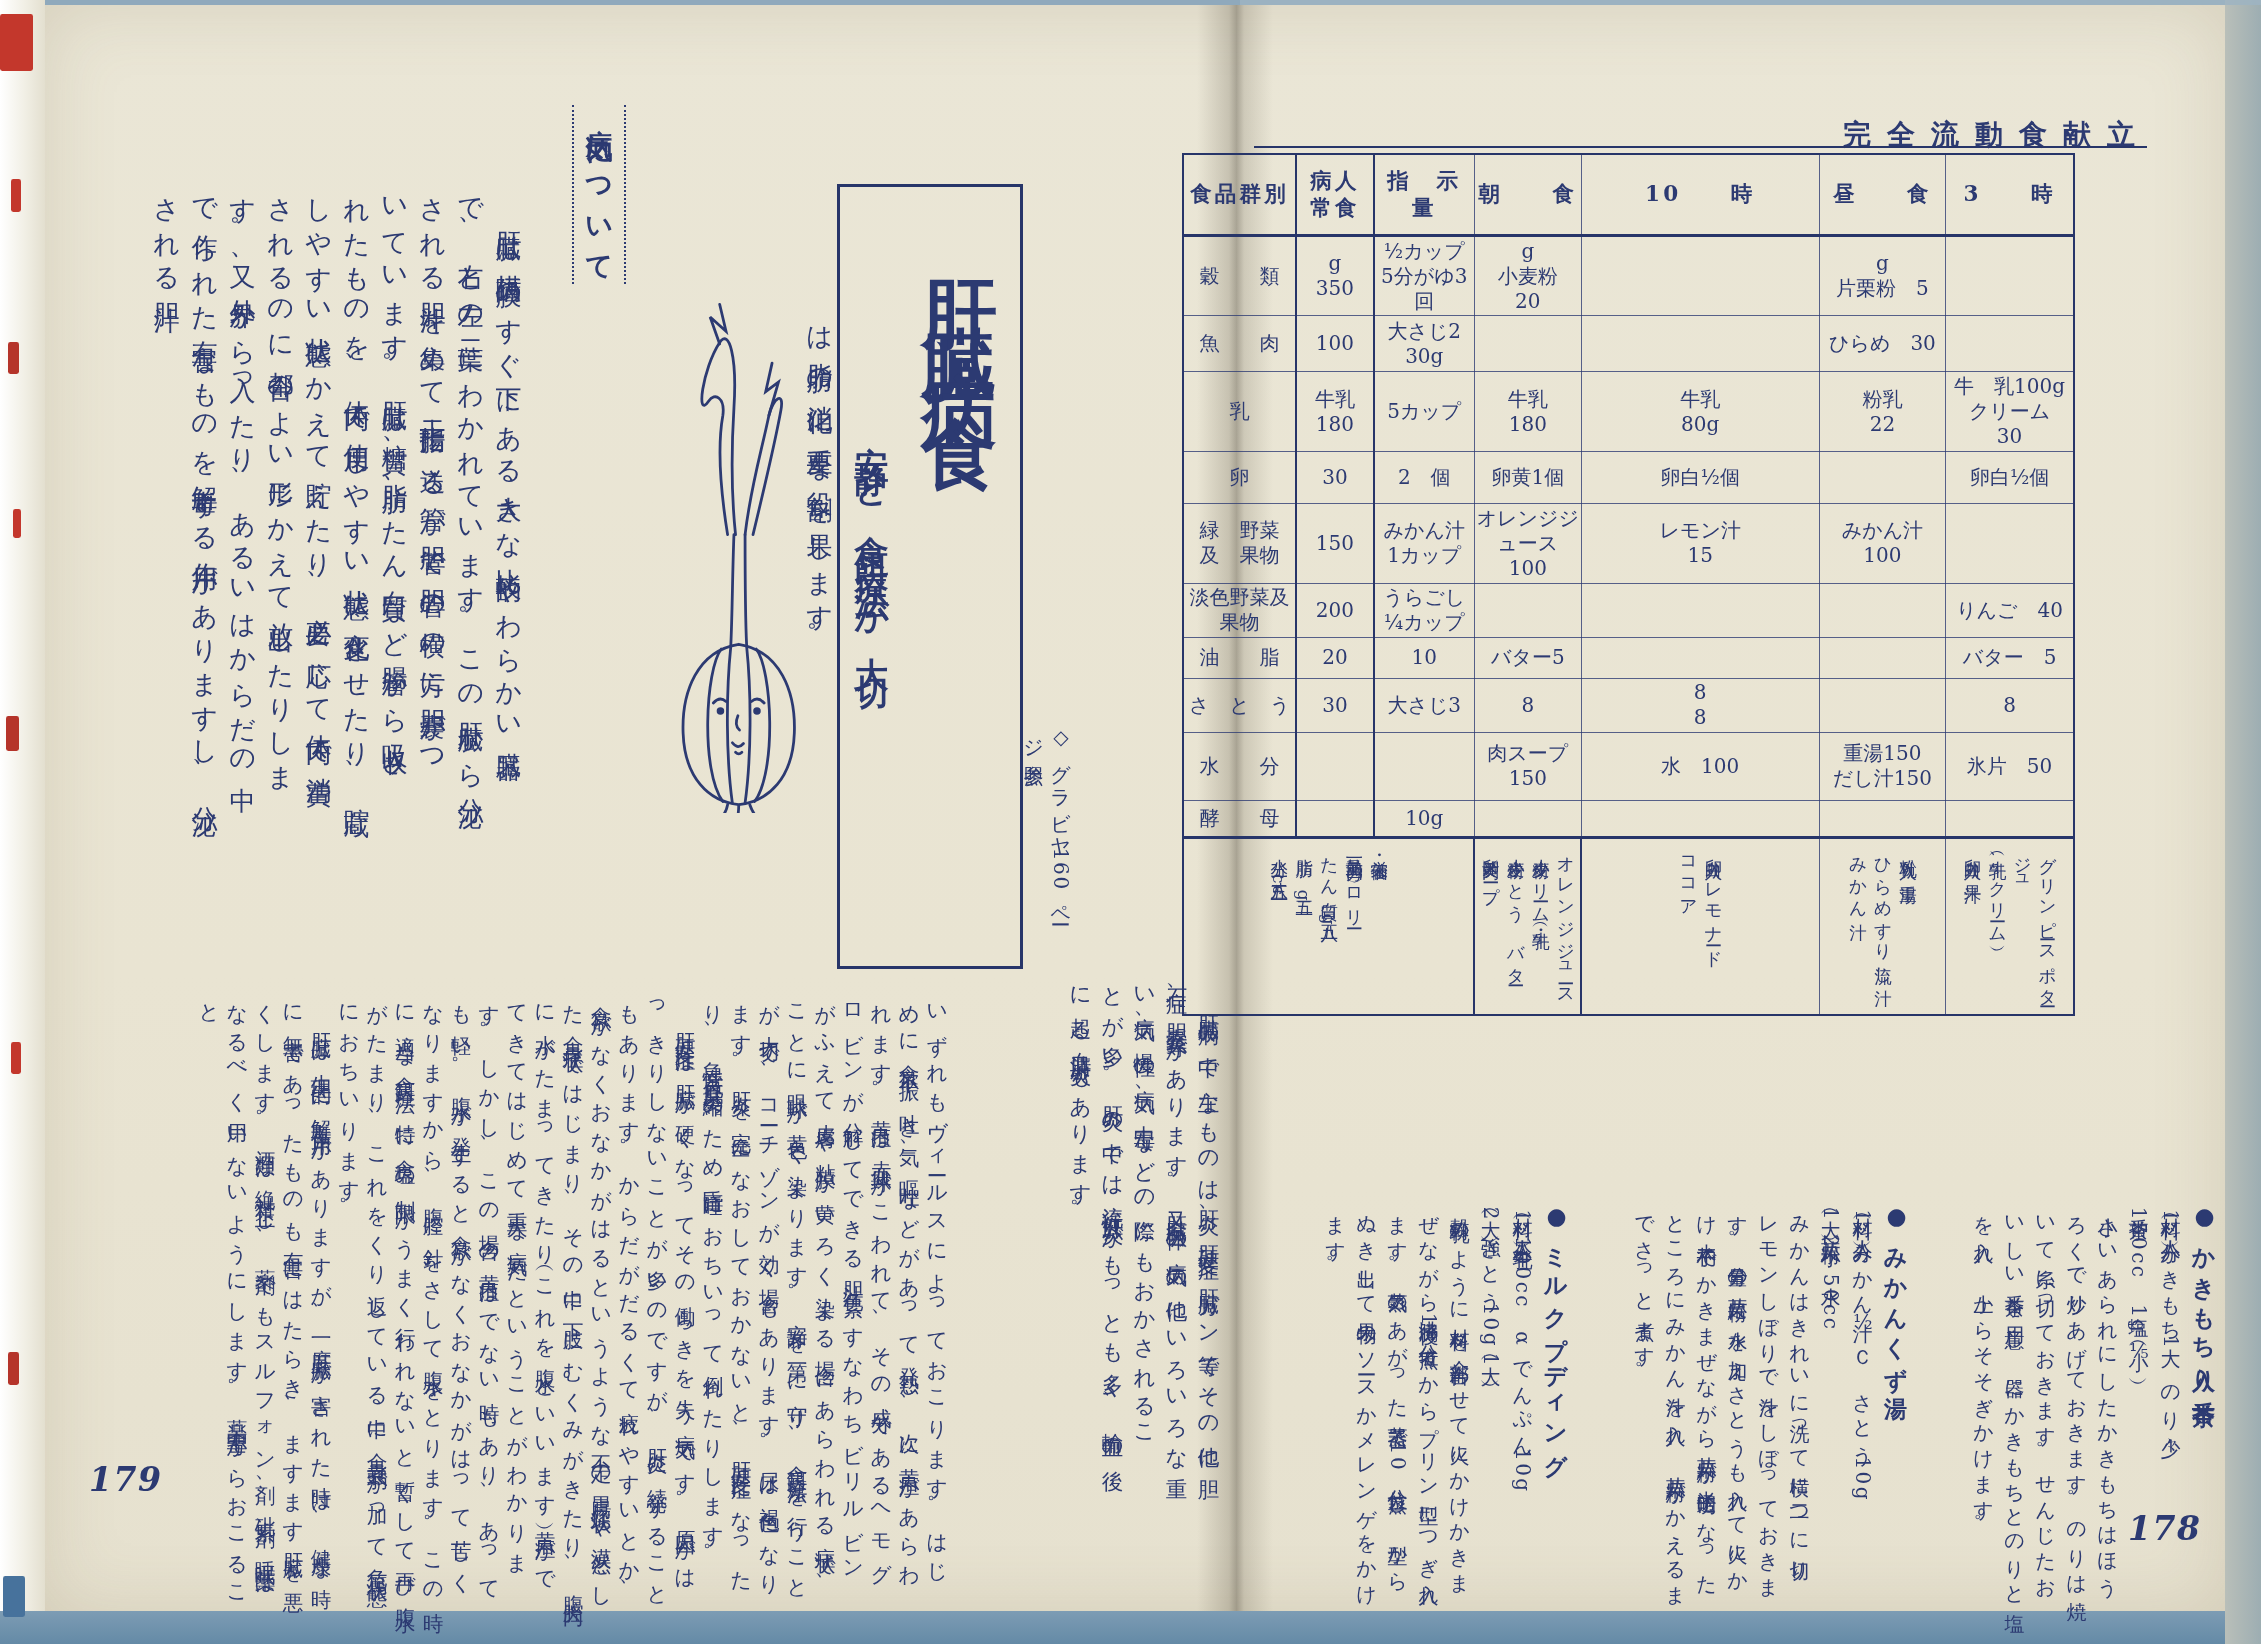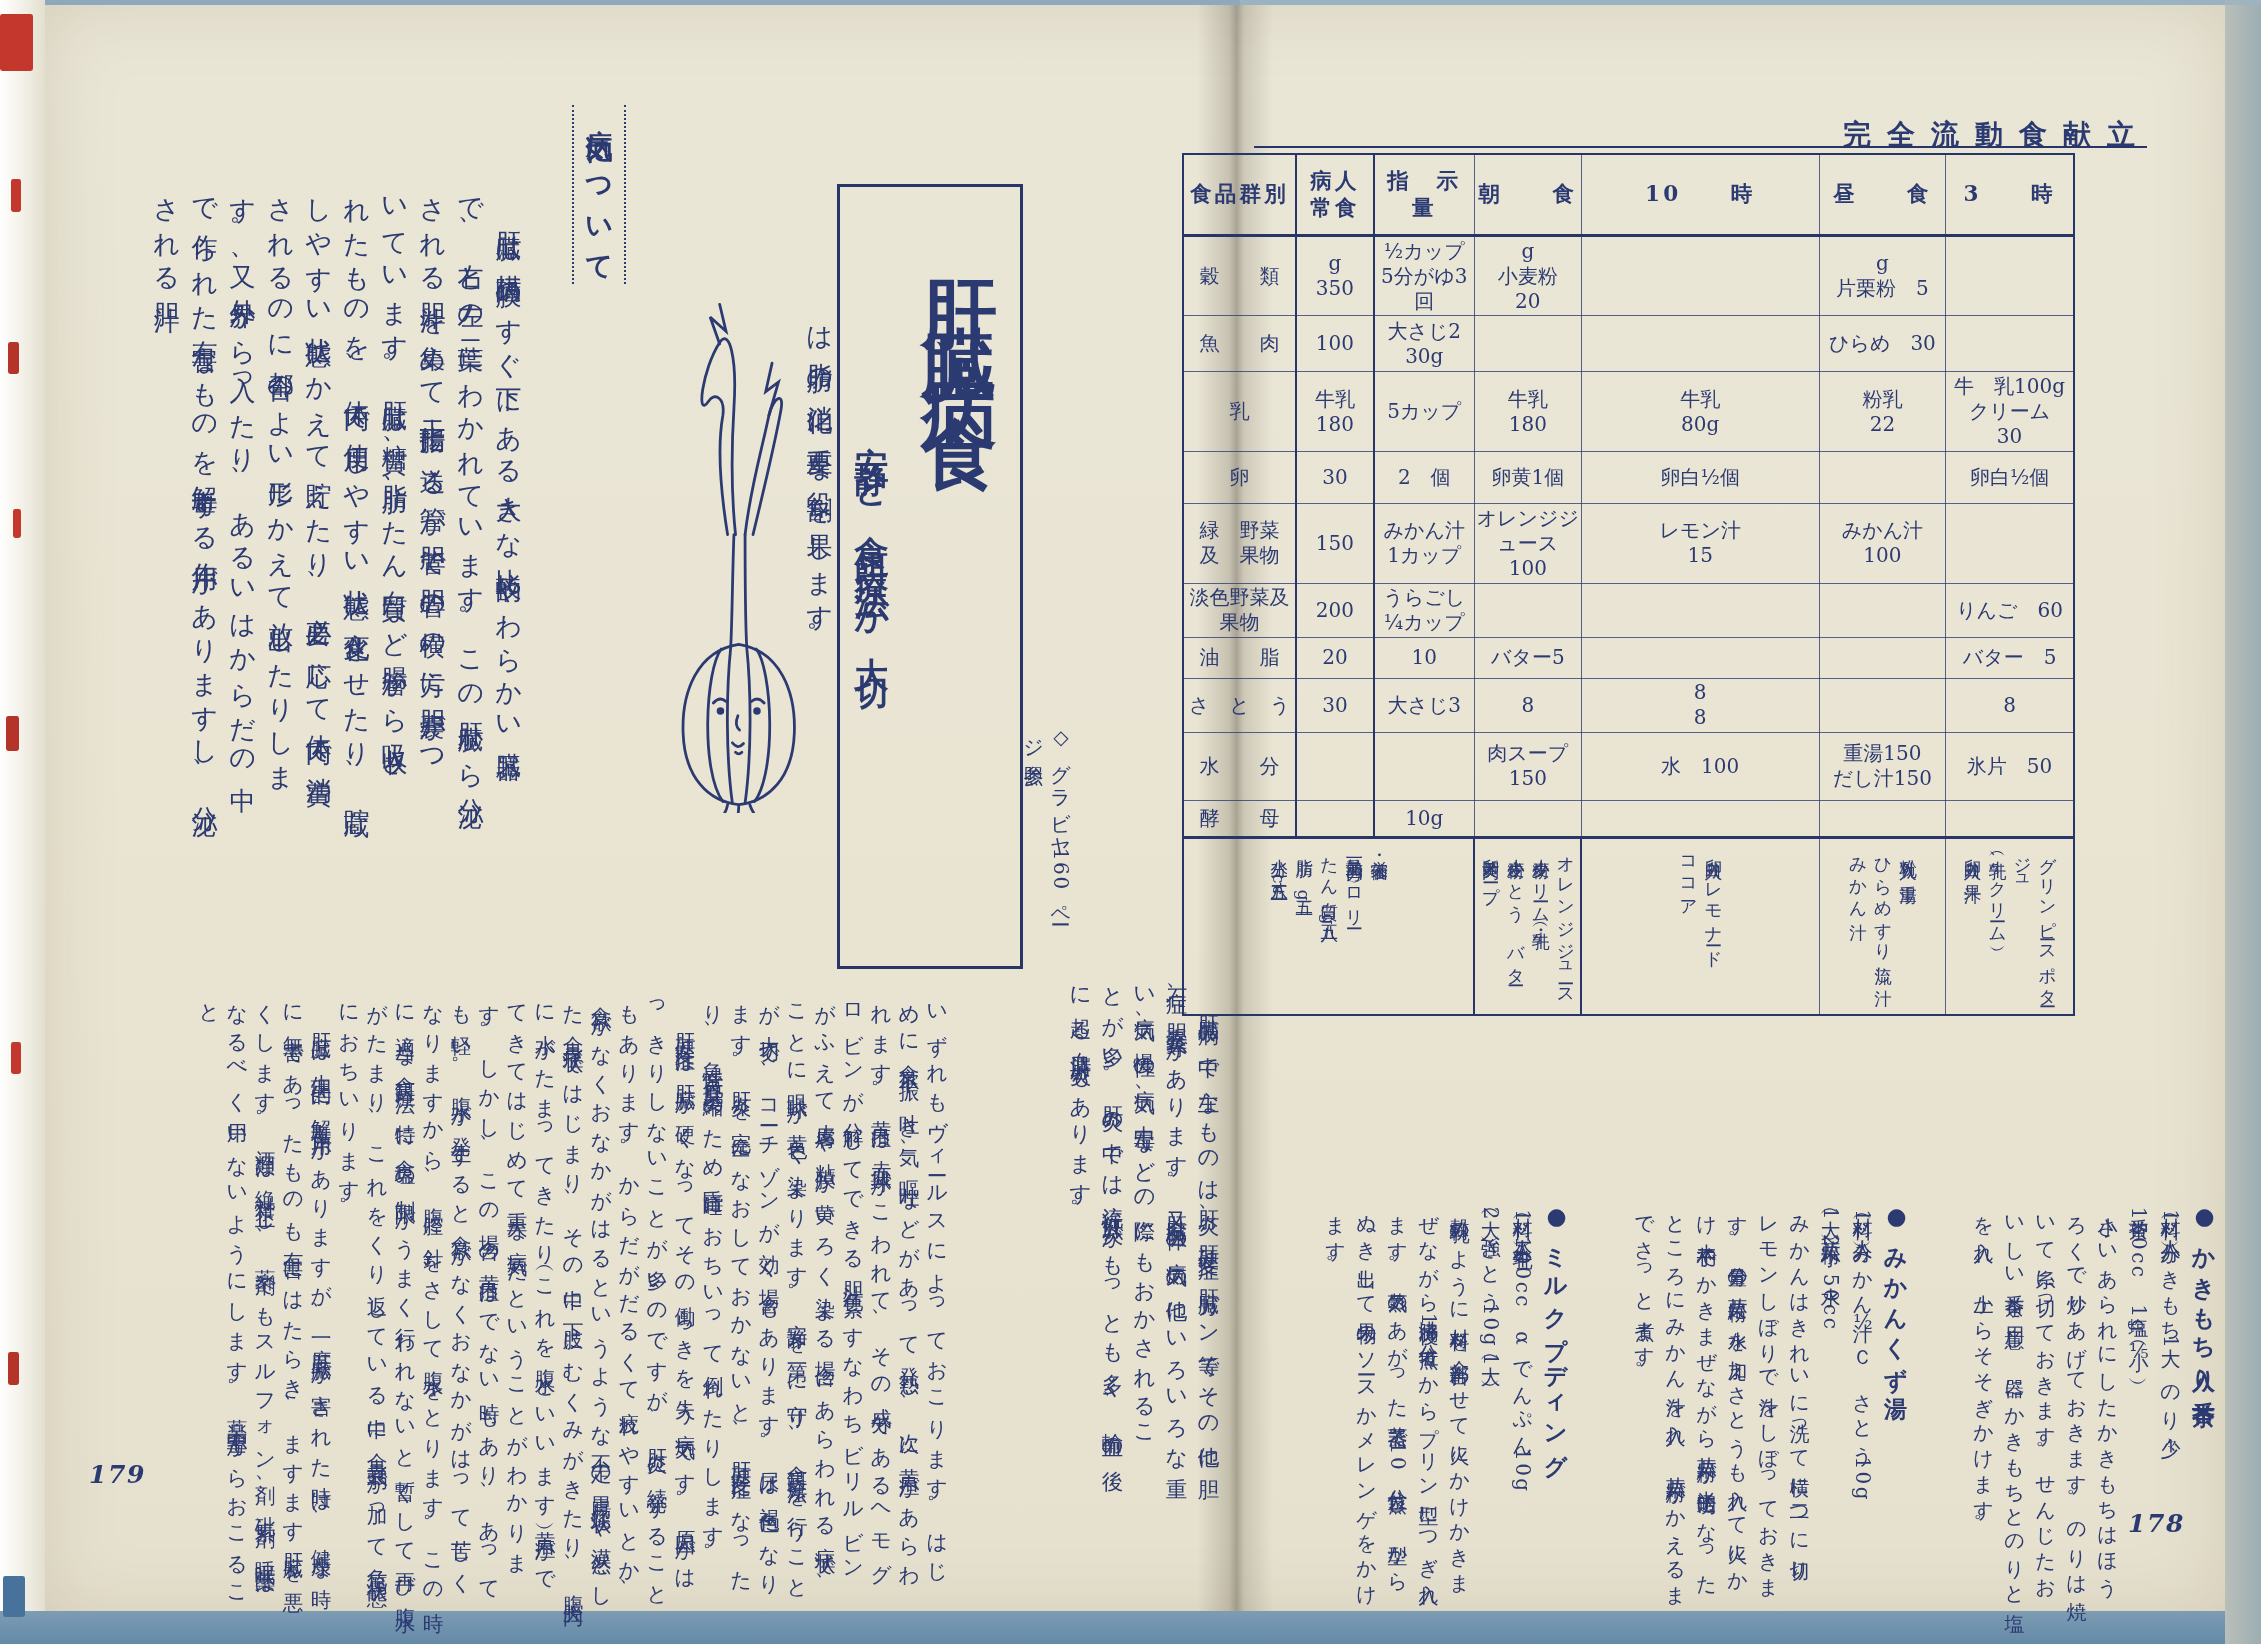--- a/index.html
+++ b/index.html
@@ -22,21 +22,21 @@
   .intro{left:68px;top:180px;width:460px;height:619px;font-size:26px;line-height:38px;letter-spacing:4.4px;}
   .intro-cont{left:801px;top:308px;height:566px;font-size:26px;line-height:38px;letter-spacing:4.4px;}
   .sec-head{left:572px;top:105px;height:173px;font-size:27px;letter-spacing:7.2px;padding:3.2px 7.2px;
     border-left:2.4px dotted #2c3a72;border-right:2.4px dotted #2c3a72;font-weight:bold;}
   .title-box{left:837px;top:184px;width:180px;height:779px;border:3.2px solid #273569;display:flex;flex-direction:row-reverse;justify-content:center;}
   .main-title{writing-mode:vertical-rl;font-size:76px;letter-spacing:45px;font-weight:bold;padding-top:33px;margin-left:4.8px;}
   .subtitle{writing-mode:vertical-rl;font-size:34px;letter-spacing:16.7px;font-weight:bold;padding-top:232px;margin-right:8px;}
   .gravure{left:1021px;top:725px;height:203px;font-size:20px;letter-spacing:1.6px;}
   .body-upper{left:995px;top:972px;width:229px;height:496px;font-size:21.5px;line-height:32px;letter-spacing:4.4px;}
   .body-main{left:67px;top:990px;width:884px;height:614px;font-size:20.7px;line-height:28px;letter-spacing:5.6px;}
-  .pagenum{font-size:25px;font-style:italic;font-weight:bold;letter-spacing:1.6px;}
+  .pagenum{font-size:33px;font-style:italic;font-weight:bold;letter-spacing:1.6px;}
   
   .table-title{left:1843px;top:116px;font-size:28px;letter-spacing:16px;font-weight:bold;}
   .topline{left:1254px;top:146px;width:893px;height:2.4px;background:#273569;}
   table.diet{position:absolute;left:1182px;top:153px;width:893px;border-collapse:collapse;table-layout:fixed;
     border:2.4px solid #273569;font-size:20px;}
   table.diet th,table.diet td{border:1.6px solid rgba(44,58,114,.78);text-align:center;vertical-align:middle;
     white-space:pre-line;padding:1.6px;line-height:1.25;}
   table.diet th{border-bottom:3.2px solid #273569;font-size:21.5px;font-weight:bold;height:76px;letter-spacing:3.2px;}
   table.diet td:nth-child(2),table.diet th:nth-child(2){border-left:2.4px solid #273569;border-right:2.4px solid #273569;}
   tr.r0{height:80px}tr.r1{height:56px}tr.r2{height:80px}tr.r3{height:52px}tr.r4{height:52px}
@@ -204,21 +204,21 @@
           <td></td>
     </tr>
     <tr class="r6">
       <td>淡色野菜及果物</td>
           <td>200</td>
           <td>うらごし
 ¼カップ</td>
           <td></td>
           <td></td>
           <td></td>
-          <td>りんご　60</td>
+          <td>りんご　40</td>
     </tr>
     <tr class="r7">
       <td>油　　脂</td>
           <td>20</td>
           <td>10</td>
           <td>バター5</td>
           <td></td>
           <td></td>
           <td>バター　5</td>
     </tr>

